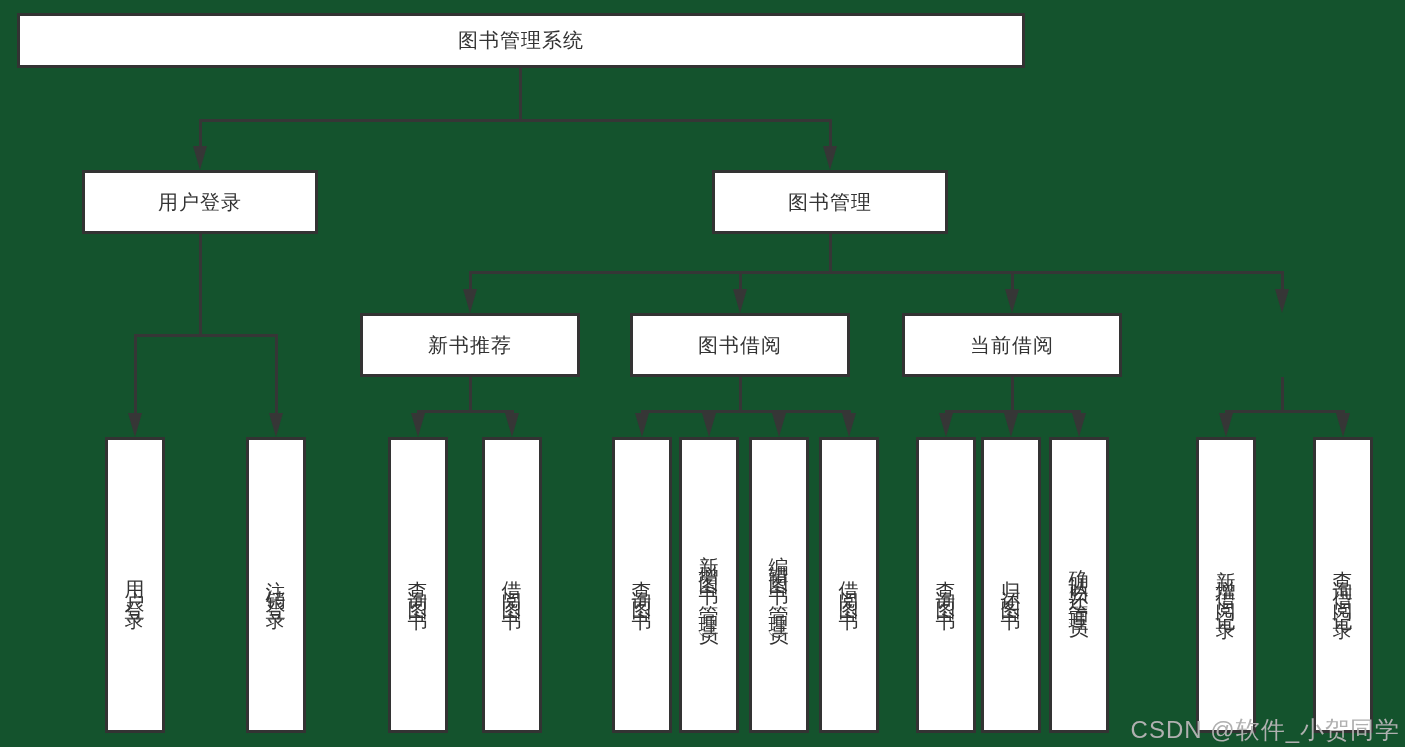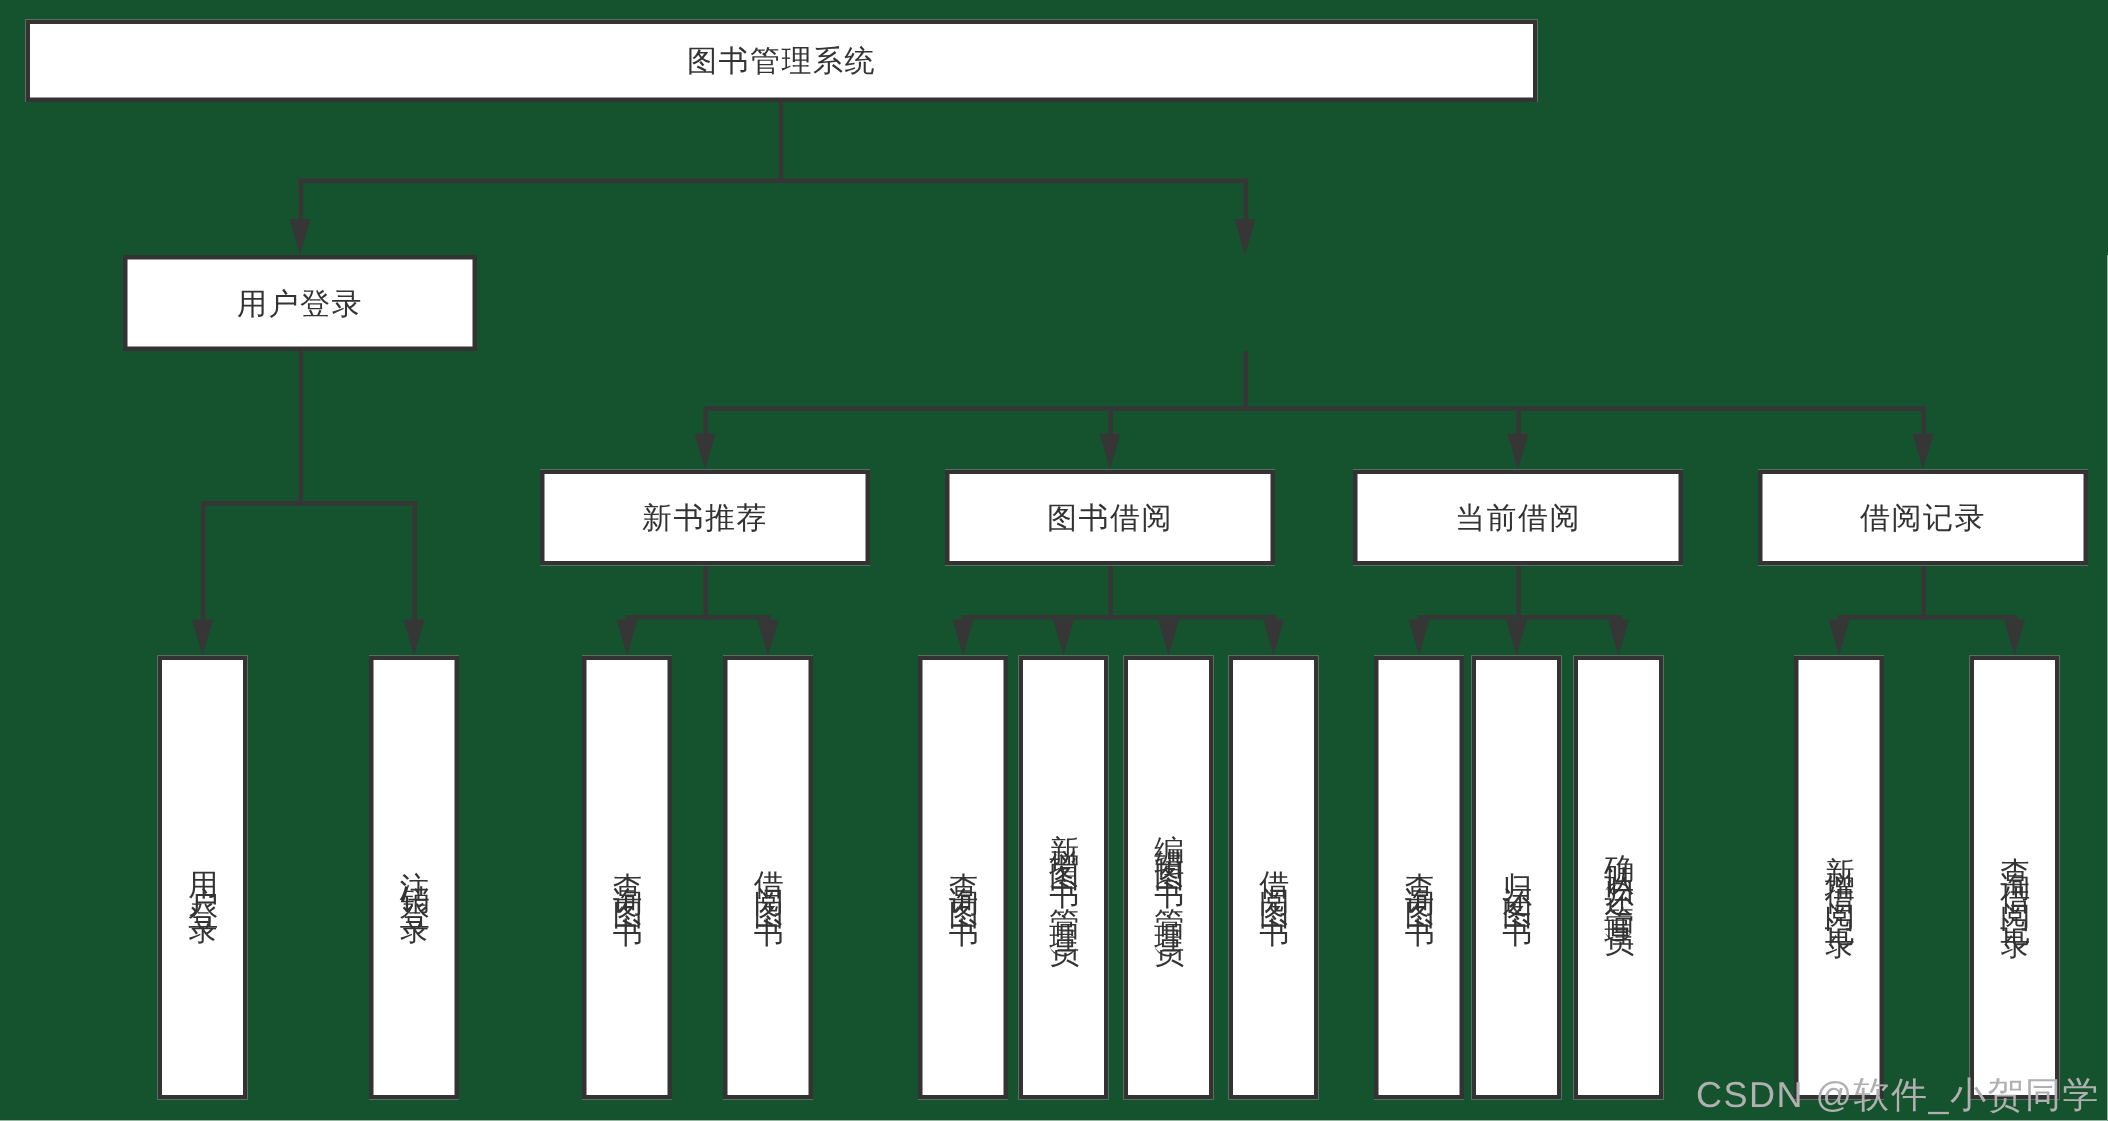--- a/index.html
+++ b/index.html
@@ -46,20 +46,23 @@
   <div class="ln v" style="left:519px;top:68px;height:54px;"></div>
   <div class="ln h" style="left:199px;top:119px;width:633px;"></div>
   <div class="ln v" style="left:199px;top:119px;height:31px;"></div>
   <div class="arrow" style="left:193px;top:146px;"></div>
   <div class="ln v" style="left:829px;top:119px;height:31px;"></div>
   <div class="arrow" style="left:823px;top:146px;"></div>
 
   <div class="box" style="left:82px;top:170px;width:236px;height:64px;">
     <span class="hlabel">用户登录</span>
   </div>
+  <div class="box" style="left:712px;top:170px;width:236px;height:64px;">
+    <span class="hlabel">图书管理</span>
+  </div>
 
   <div class="ln v" style="left:199px;top:234px;height:103px;"></div>
   <div class="ln h" style="left:134px;top:334px;width:144px;"></div>
   <div class="ln v" style="left:134px;top:334px;height:82px;"></div>
   <div class="arrow" style="left:128px;top:413px;"></div>
   <div class="ln v" style="left:275px;top:334px;height:82px;"></div>
   <div class="arrow" style="left:269px;top:413px;"></div>
 
   <div class="ln v" style="left:829px;top:234px;height:40px;"></div>
   <div class="ln h" style="left:469px;top:271px;width:815px;"></div>
@@ -73,23 +76,20 @@
   <div class="arrow" style="left:1275px;top:289px;"></div>
 
   <div class="box" style="left:360px;top:313px;width:220px;height:64px;">
     <span class="hlabel">新书推荐</span>
   </div>
   <div class="box" style="left:902px;top:313px;width:220px;height:64px;">
     <span class="hlabel">当前借阅</span>
   </div>
   <div class="box" style="left:630px;top:313px;width:220px;height:64px;">
     <span class="hlabel">图书借阅</span>
-  </div>
-  <div class="box" style="left:1172px;top:313px;width:220px;height:64px;">
-    <span class="hlabel">借阅记录</span>
   </div>
 
   <div class="ln v" style="left:469px;top:377px;height:36px;"></div>
   <div class="ln h" style="left:417px;top:410px;width:97px;"></div>
   <div class="arrow" style="left:411px;top:413px;"></div>
   <div class="arrow" style="left:505px;top:413px;"></div>
 
   <div class="ln v" style="left:739px;top:377px;height:36px;"></div>
   <div class="ln h" style="left:641px;top:410px;width:210px;"></div>
   <div class="arrow" style="left:635px;top:413px;"></div>

